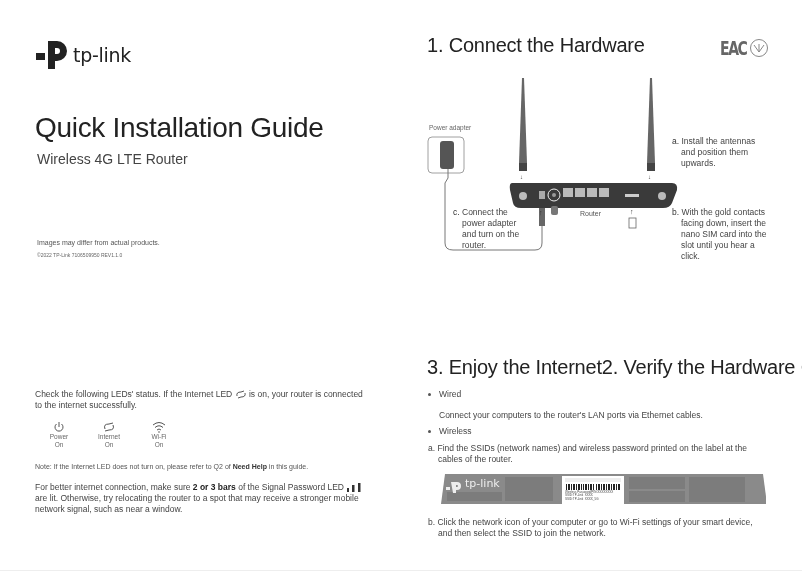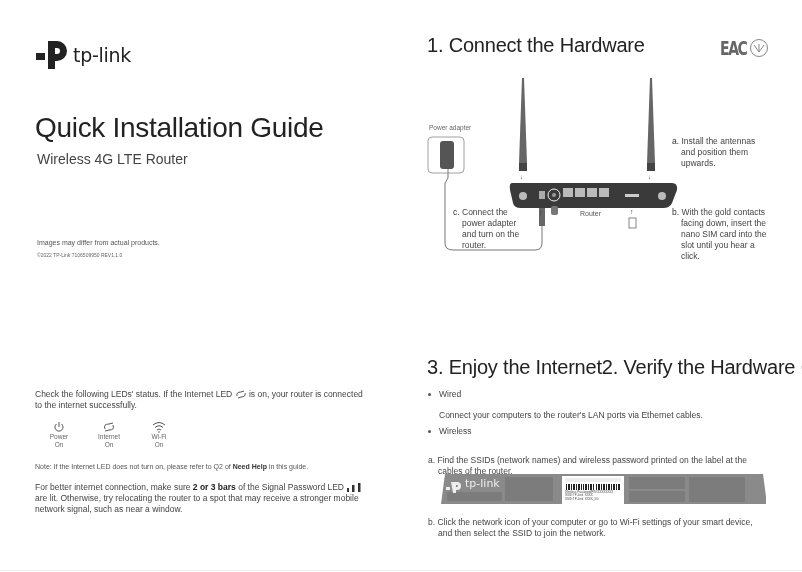--- a/index.html
+++ b/index.html
@@ -164,21 +164,21 @@
 
 <div class="abs small" style="left:428px;top:389px;">
   <span class="bullet"></span><span>Wired</span>
 </div>
 <div class="abs small" style="left:439px;top:410px;">Connect your computers to the router's LAN ports via Ethernet cables.</div>
 
 <div class="abs small" style="left:428px;top:426px;">
   <span class="bullet"></span><span>Wireless</span>
 </div>
 
-<div class="abs small" style="left:428px;top:443px;margin-top:12px;">
+<div class="abs small" style="left:428px;top:443px;">
   <div><b style="font-weight:normal">a.</b> <span>Find the SSIDs (network names) and wireless password printed on the label at the</span></div>
   <div style="padding-left:10px">cables of the router.</div>
 </div>
 
 <svg class="abs label-strip" width="325" height="32" viewBox="0 0 325 32">
   <path d="M4 2 L322 2 L326 32 L0 32 Z" fill="#8a8a8a"></path>
   <rect x="64" y="5" width="48" height="24" fill="#7c7c7c"></rect>
   <rect x="188" y="5" width="56" height="12" fill="#7c7c7c"></rect>
   <rect x="188" y="19" width="56" height="11" fill="#7c7c7c"></rect>
   <rect x="248" y="5" width="56" height="25" fill="#7c7c7c"></rect>

